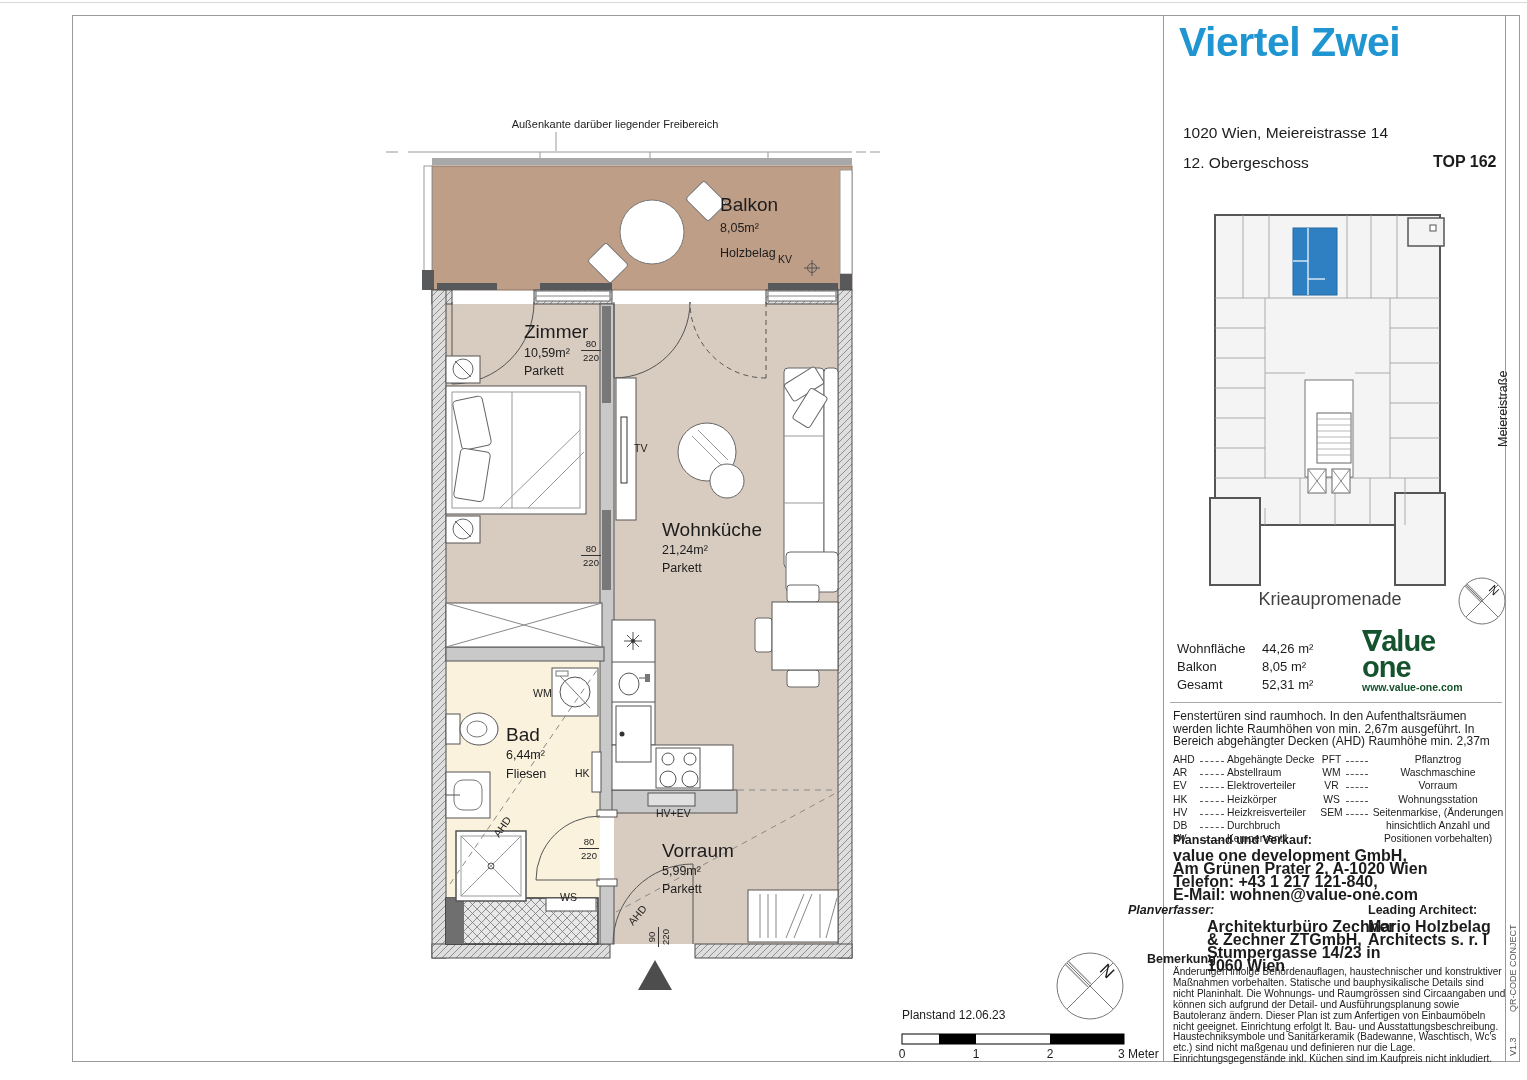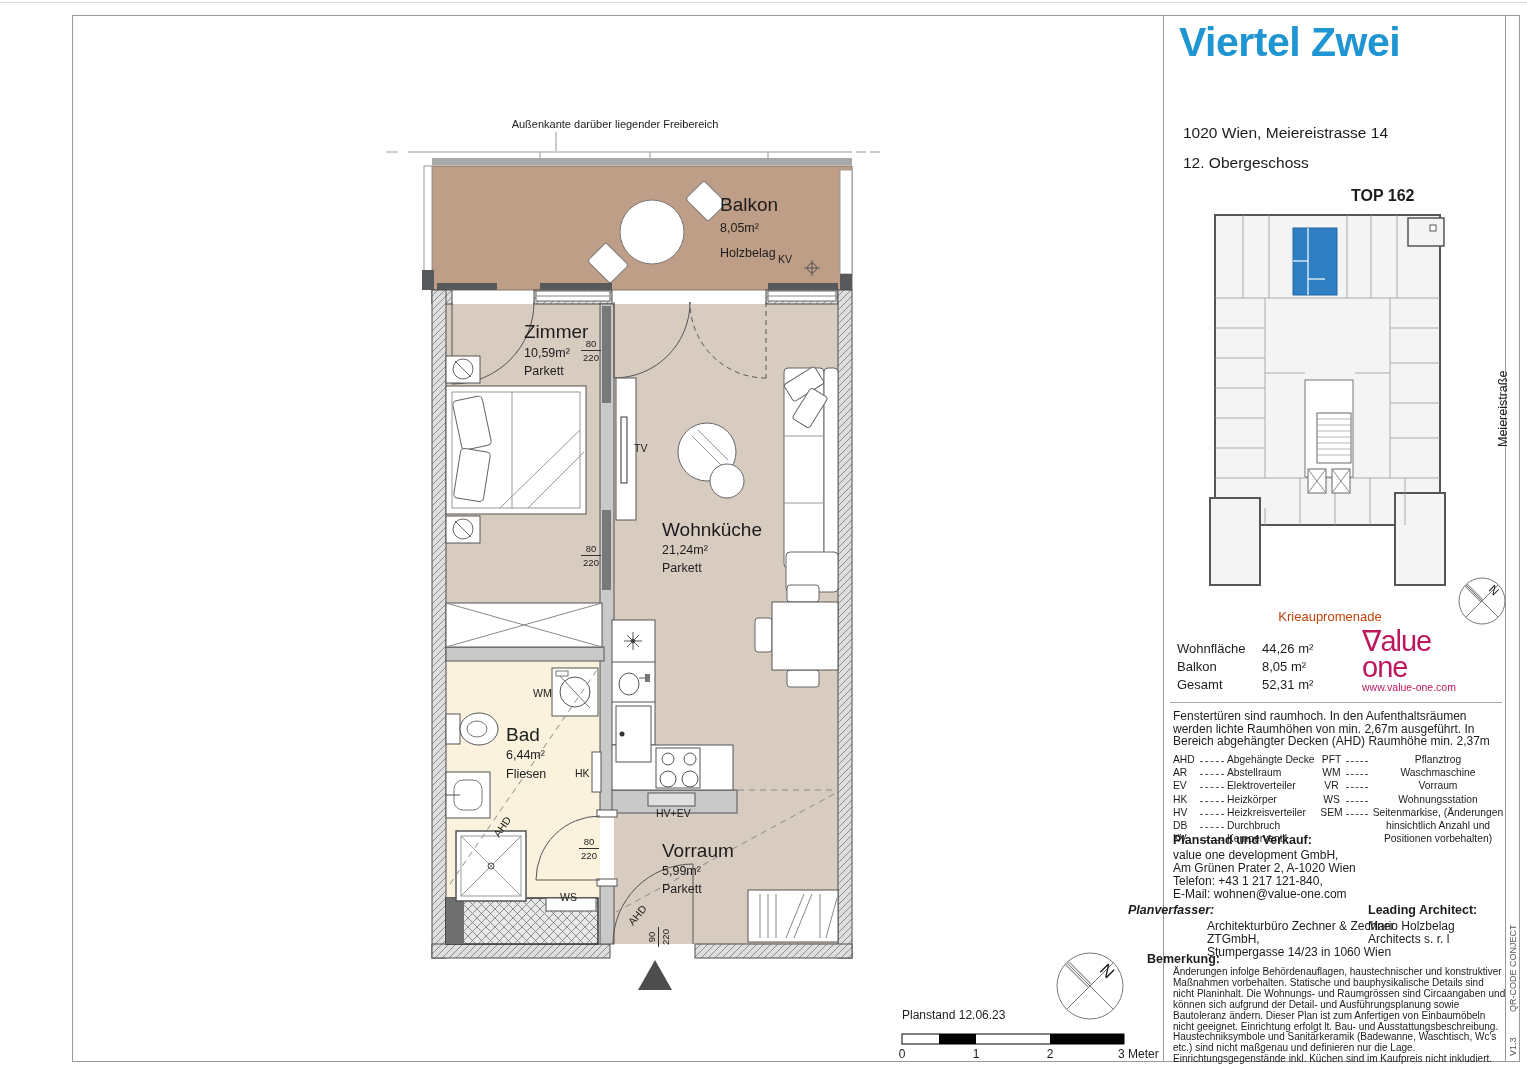--- a/index.html
+++ b/index.html
@@ -6,37 +6,37 @@
   body{position:relative;width:1527px;height:1080px;overflow:hidden;
        font-family:"Liberation Sans","DejaVu Sans",sans-serif;color:#1c1c1c;}
   .abs{position:absolute;}
   .topline{top:2px;left:0;width:1527px;height:1px;background:#d8d8d8;}
   .frame{left:72px;top:15px;width:1446px;height:1045px;border:1px solid #9a9a9a;}
   .vline{width:1px;background:#9a9a9a;top:15px;height:1047px;}
   
   .title{left:1179px;top:20px;font-size:41px;font-weight:700;line-height:44px;letter-spacing:-0.5px;color:#1f96d2;}
   .addr{left:1183px;top:124px;font-size:15.5px;}
   .floorline{left:1183px;top:154px;font-size:15.5px;}
-  .unit{left:1351px;top:153px;font-size:16px;font-weight:700;margin-top:34px;}
-  .street-b{left:1205px;top:589px;width:250px;text-align:center;font-size:13px;color:#c2410c;margin-top:20px;}
+  .unit{left:1433px;top:153px;font-size:16px;font-weight:700;}
+  .street-b{left:1205px;top:589px;width:250px;text-align:center;font-size:18px;color:#404040;}
   .street-r{left:1496px;top:447px;font-size:12.5px;color:#222;transform:rotate(-90deg);transform-origin:0 0;white-space:nowrap;}
   .arearow{font-size:13px;line-height:18px;}
   .arealabel{position:absolute;left:1177px;}
   .areaval{position:absolute;left:1262px;}
-  .logo{left:1362px;top:628px;color:#be185d;font-weight:400;letter-spacing:-1px;line-height:26px;font-size:29px;}
+  .logo{left:1362px;top:628px;color:#14532d;font-weight:700;letter-spacing:-1px;line-height:26px;font-size:29px;}
   .logo .url{font-size:10.5px;letter-spacing:0;line-height:14px;}
   .divider{left:1170px;top:702px;width:332px;height:1px;background:#aaa;}
   .note{left:1173px;top:710px;width:335px;font-size:12px;line-height:12.6px;}
   .lg-col{font-size:10.3px;}
   .lg-row{display:flex;align-items:flex-start;line-height:13.2px;}
   .lg-abbr{flex:0 0 27px;}
   .lg-lead{flex:0 0 24px;border-bottom:1px dashed #555;height:8px;margin-right:3px;}
   .lg-desc{flex:1;}
   .bheading{font-size:12.5px;font-weight:700;}
-  .small{font-size:12px;line-height:13px;}
+  .small{font-size:16px;line-height:13px;font-weight:bold;}
   .remarktext{width:334px;font-size:10px;line-height:10.9px;}
   .edge{font-size:9px;color:#555;transform:rotate(-90deg);transform-origin:0 0;white-space:nowrap;}
   svg text{font-family:"Liberation Sans","DejaVu Sans",sans-serif;fill:#1c1c1c;}
   .rn{font-size:19px;}
   .rs{font-size:12.5px;}
   .an{font-size:10.5px;}
   .dim{font-size:9.5px;}
 </style>
 </head>
 <body>

